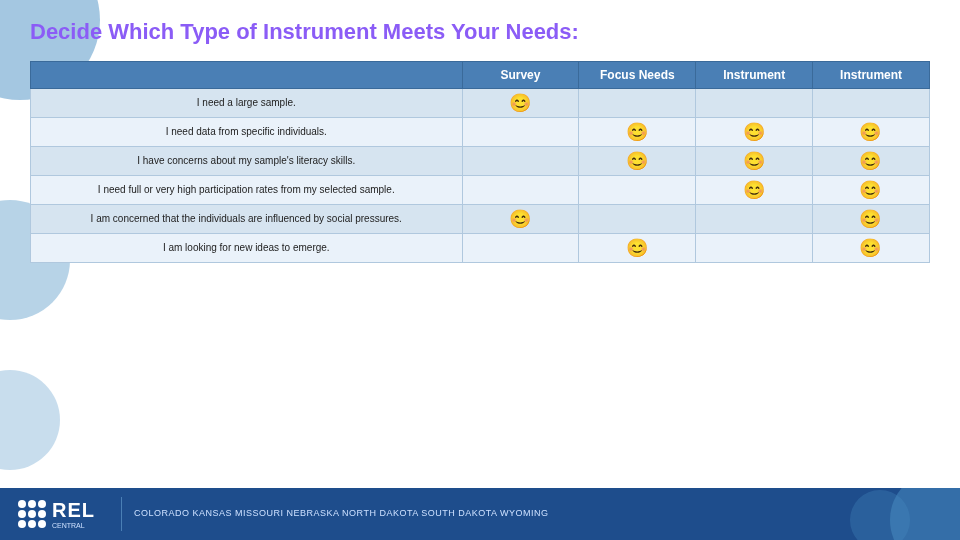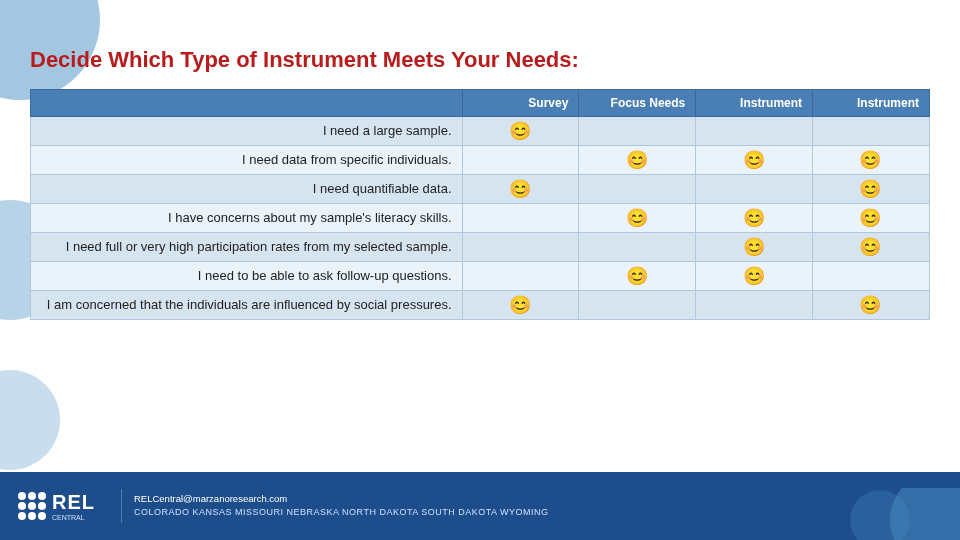--- a/index.html
+++ b/index.html
@@ -49,24 +49,23 @@
 
     .main-content {
       position: relative;
       z-index: 1;
       padding: 18px 30px 0 30px;
     }
 
     .title {
       font-size: 22px;
       font-weight: bold;
-      color: #b91c1c;
+      color: #8b5cf6;
       line-height: 1.3;
       margin-bottom: 14px;
-      margin-top: 28px;
     }
 
     
     table {
       width: 100%;
       border-collapse: collapse;
       font-size: 12px;
     }
 
     thead tr {
@@ -83,58 +82,57 @@
     }
 
     thead th.row-header {
       text-align: left;
       background: #4a7fb5;
       width: 48%;
     }
 
     thead th.col-header {
       width: 13%;
-      text-align: right;
     }
 
     tbody tr:nth-child(odd) {
       background: #d6e4f0;
     }
     tbody tr:nth-child(even) {
       background: #eaf2fa;
     }
 
     tbody td {
       padding: 5px 10px;
       border: 1px solid #b0c8de;
       text-align: center;
       vertical-align: middle;
       color: #222;
       font-size: 11.5px;
     }
 
     tbody td.row-label {
-      text-align: right;
-      font-size: 13px;
+      text-align: center;
+      font-size: 10px;
     }
 
     .smiley {
       font-size: 18px;
       line-height: 1;
       color: #f5c518;
       display: inline-block;
     }
 
     
     .footer {
       position: absolute;
       bottom: 0;
       left: 0;
       width: 960px;
-      height: 68px;
+      height: 52px;
       background: #1e4d8c;
       display: flex;
       align-items: center;
       padding: 0 18px;
       z-index: 2;
     }
 
     .footer-logo {
       display: flex;
       align-items: center;
@@ -255,51 +253,44 @@
           <td></td>
         </tr>
         <tr>
           <td class="row-label">I need data from specific individuals.</td>
           <td></td>
           <td><span class="smiley">😊</span></td>
           <td><span class="smiley">😊</span></td>
           <td><span class="smiley">😊</span></td>
         </tr>
         <tr>
-          <td class="row-label">I need quantifiable data.</td>
-          <td><span class="smiley">😊</span></td>
-          <td></td>
-          <td></td>
-          <td><span class="smiley">😊</span></td>
-        </tr>
-        <tr>
           <td class="row-label">I have concerns about my sample's literacy skills.</td>
           <td></td>
           <td><span class="smiley">😊</span></td>
           <td><span class="smiley">😊</span></td>
           <td><span class="smiley">😊</span></td>
         </tr>
         <tr>
           <td class="row-label">I need full or very high participation rates from my selected sample.</td>
           <td></td>
           <td></td>
           <td><span class="smiley">😊</span></td>
           <td><span class="smiley">😊</span></td>
         </tr>
         <tr>
-          <td class="row-label">I need to be able to ask follow-up questions.</td>
-          <td></td>
-          <td><span class="smiley">😊</span></td>
-          <td><span class="smiley">😊</span></td>
-          <td></td>
-        </tr>
-        <tr>
           <td class="row-label">I am concerned that the individuals are influenced by social pressures.</td>
           <td><span class="smiley">😊</span></td>
           <td></td>
+          <td></td>
+          <td><span class="smiley">😊</span></td>
+        </tr>
+        <tr>
+          <td class="row-label">I am looking for new ideas to emerge.</td>
+          <td></td>
+          <td><span class="smiley">😊</span></td>
           <td></td>
           <td><span class="smiley">😊</span></td>
         </tr>
       </tbody>
   </table>
 </div>
 
 <div class="footer">
   <div class="footer-logo">
     <div class="logo-dots">
@@ -313,20 +304,19 @@
       <div class="logo-dot"></div>
       <div class="logo-dot"></div>
     </div>
     <div>
       <span class="logo-text">REL</span>
       <span class="logo-sub">CENTRAL</span>
     </div>
   </div>
   <div class="footer-divider"></div>
   <div class="footer-info">
-    <div class="email">RELCentral@marzanoresearch.com</div>
     <div class="states">COLORADO  KANSAS  MISSOURI  NEBRASKA  NORTH DAKOTA  SOUTH DAKOTA  WYOMING</div>
   </div>
   <div class="footer-circles">
     <div class="fc1"></div>
     <div class="fc2"></div>
   </div>
 </div>
 
 </body></html>

